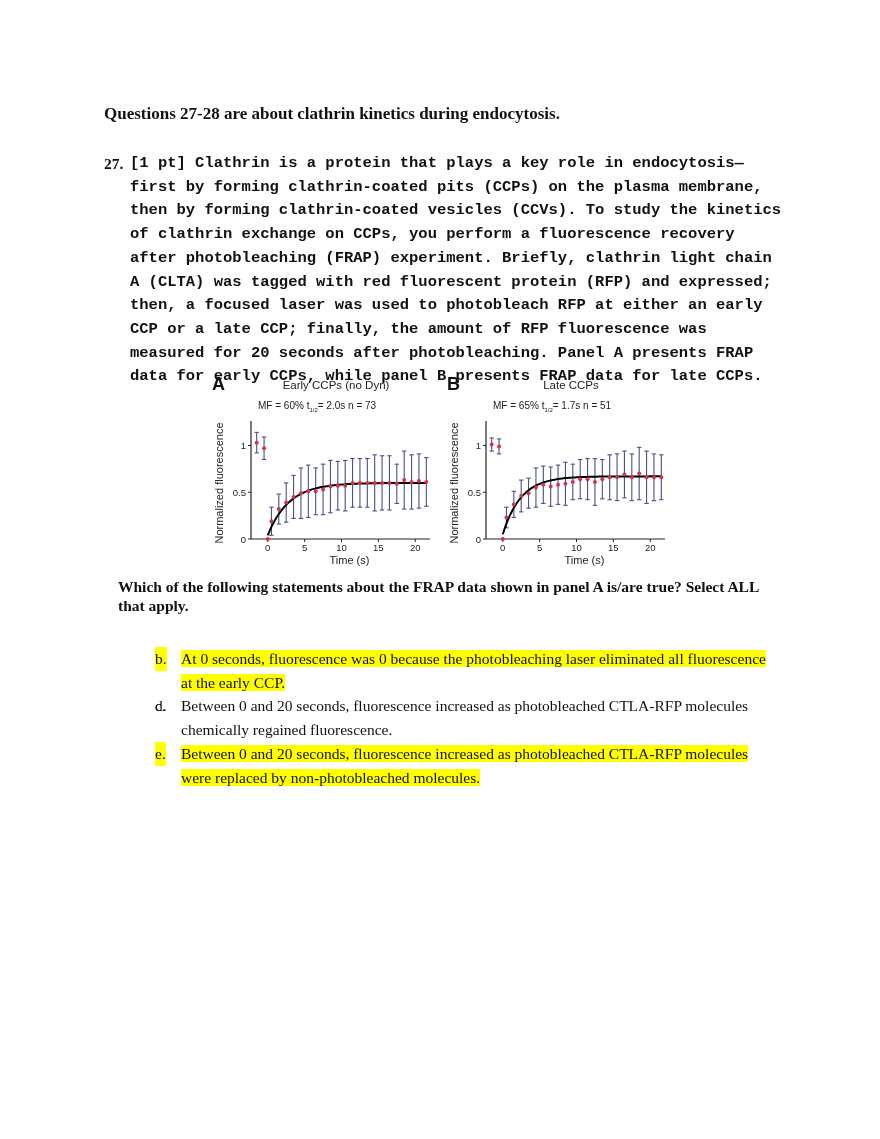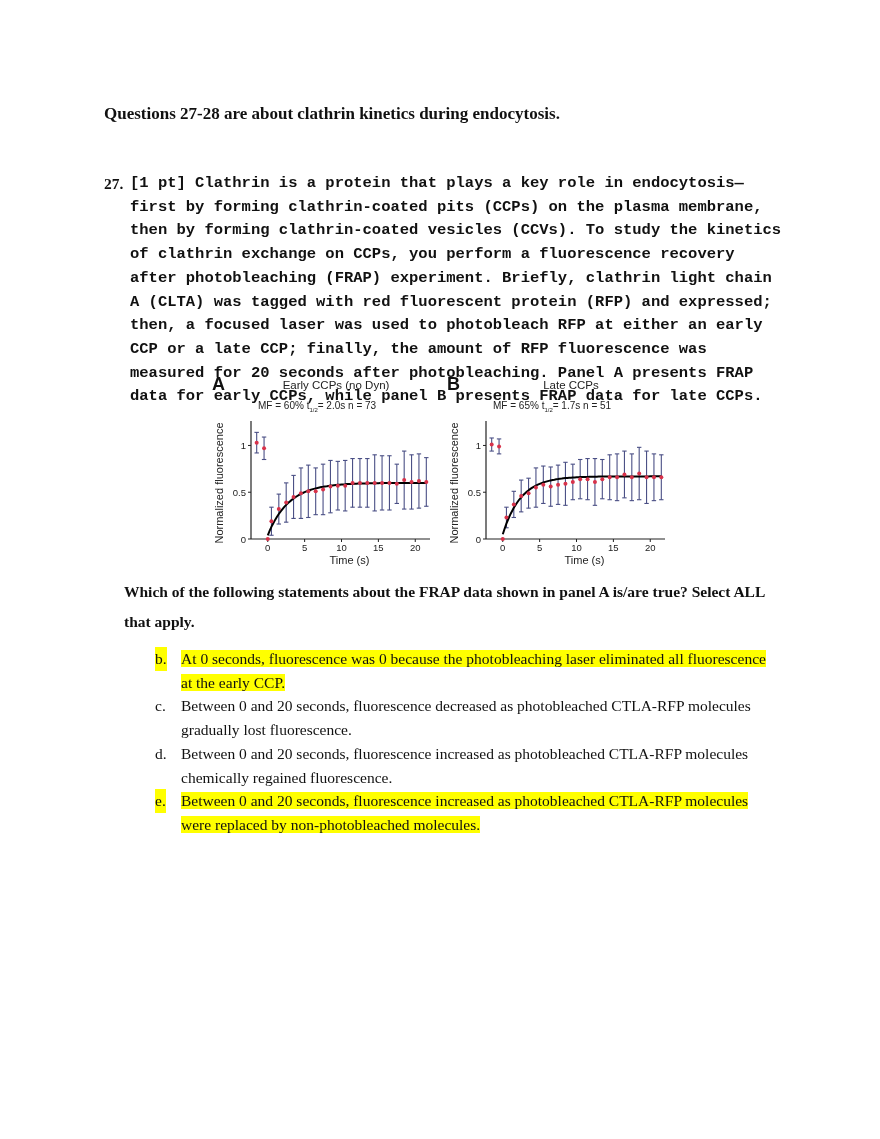--- a/index.html
+++ b/index.html
@@ -1,23 +1,23 @@
 <!DOCTYPE html>
 <html><head>
 <meta charset="utf-8">
 <style>
   html, body { margin: 0; padding: 0; background: #ffffff; }
   body { width: 880px; height: 1139px; position: relative; overflow: hidden;
          font-family: "Liberation Serif", "DejaVu Serif", serif; color: #111; }
   .intro { position: absolute; left: 104px; top: 104px; font-weight: bold; font-size: 17px; }
-  .q { position: absolute; left: 104px; top: 152px; width: 680px; font-weight: bold; font-size: 15.5px; line-height: 23.7px; margin-top: 20px; }
+  .q { position: absolute; left: 104px; top: 152px; width: 680px; font-weight: bold; font-size: 15.5px; line-height: 23.7px; }
   .q .num { position: absolute; left: 0; top: 0; }
   .q .body { margin-left: 26px; font-family: Liberation Mono, monospace; }
   .figure { position: absolute; left: 208px; top: 372px; width: 470px; height: 200px; }
-  .prompt { position: absolute; left: 124px; top: 577px; width: 650px; font-weight: bold; font-size: 15.5px; line-height: 30px; }
+  .prompt { position: absolute; left: 118px; top: 577px; width: 650px; font-weight: bold; font-size: 15.5px; line-height: 19px; }
   .options { position: absolute; left: 155px; top: 647px; width: 620px; font-size: 15.5px; line-height: 23.7px; }
   .opt { position: relative; padding-left: 26px; }
   .opt .letter { position: absolute; left: 0; top: 0; }
   .opt.hl .letter, .opt.hl .text { background: #ffff00; }
   svg text { font-family: "Liberation Sans", "DejaVu Sans", sans-serif; }
 </style>
 </head>
 <body>
 
 <div class="intro">Questions 27-28 are about clathrin kinetics during endocytosis.</div>
@@ -283,21 +283,20 @@
 <div class="options">
   <div class="opt">
     <span class="letter">a.</span>
   </div>
   <div class="opt hl">
     <span class="letter">b.</span>
     <span class="text">At 0 seconds, fluorescence was 0 because the photobleaching laser eliminated all fluorescence at the early CCP.</span>
   </div>
   <div class="opt">
     <span class="letter">c.</span>
-    <span class="text">Between 0 and 20 seconds, fluorescence decreased as photobleached CTLA-RFP molecules gradually lost fluorescence.</span>
   </div>
   <div class="opt">
     <span class="letter">d.</span>
     <span class="text">Between 0 and 20 seconds, fluorescence increased as photobleached CTLA-RFP molecules chemically regained fluorescence.</span>
   </div>
   <div class="opt hl">
     <span class="letter">e.</span>
     <span class="text">Between 0 and 20 seconds, fluorescence increased as photobleached CTLA-RFP molecules were replaced by non-photobleached molecules.</span>
   </div>
 </div>

